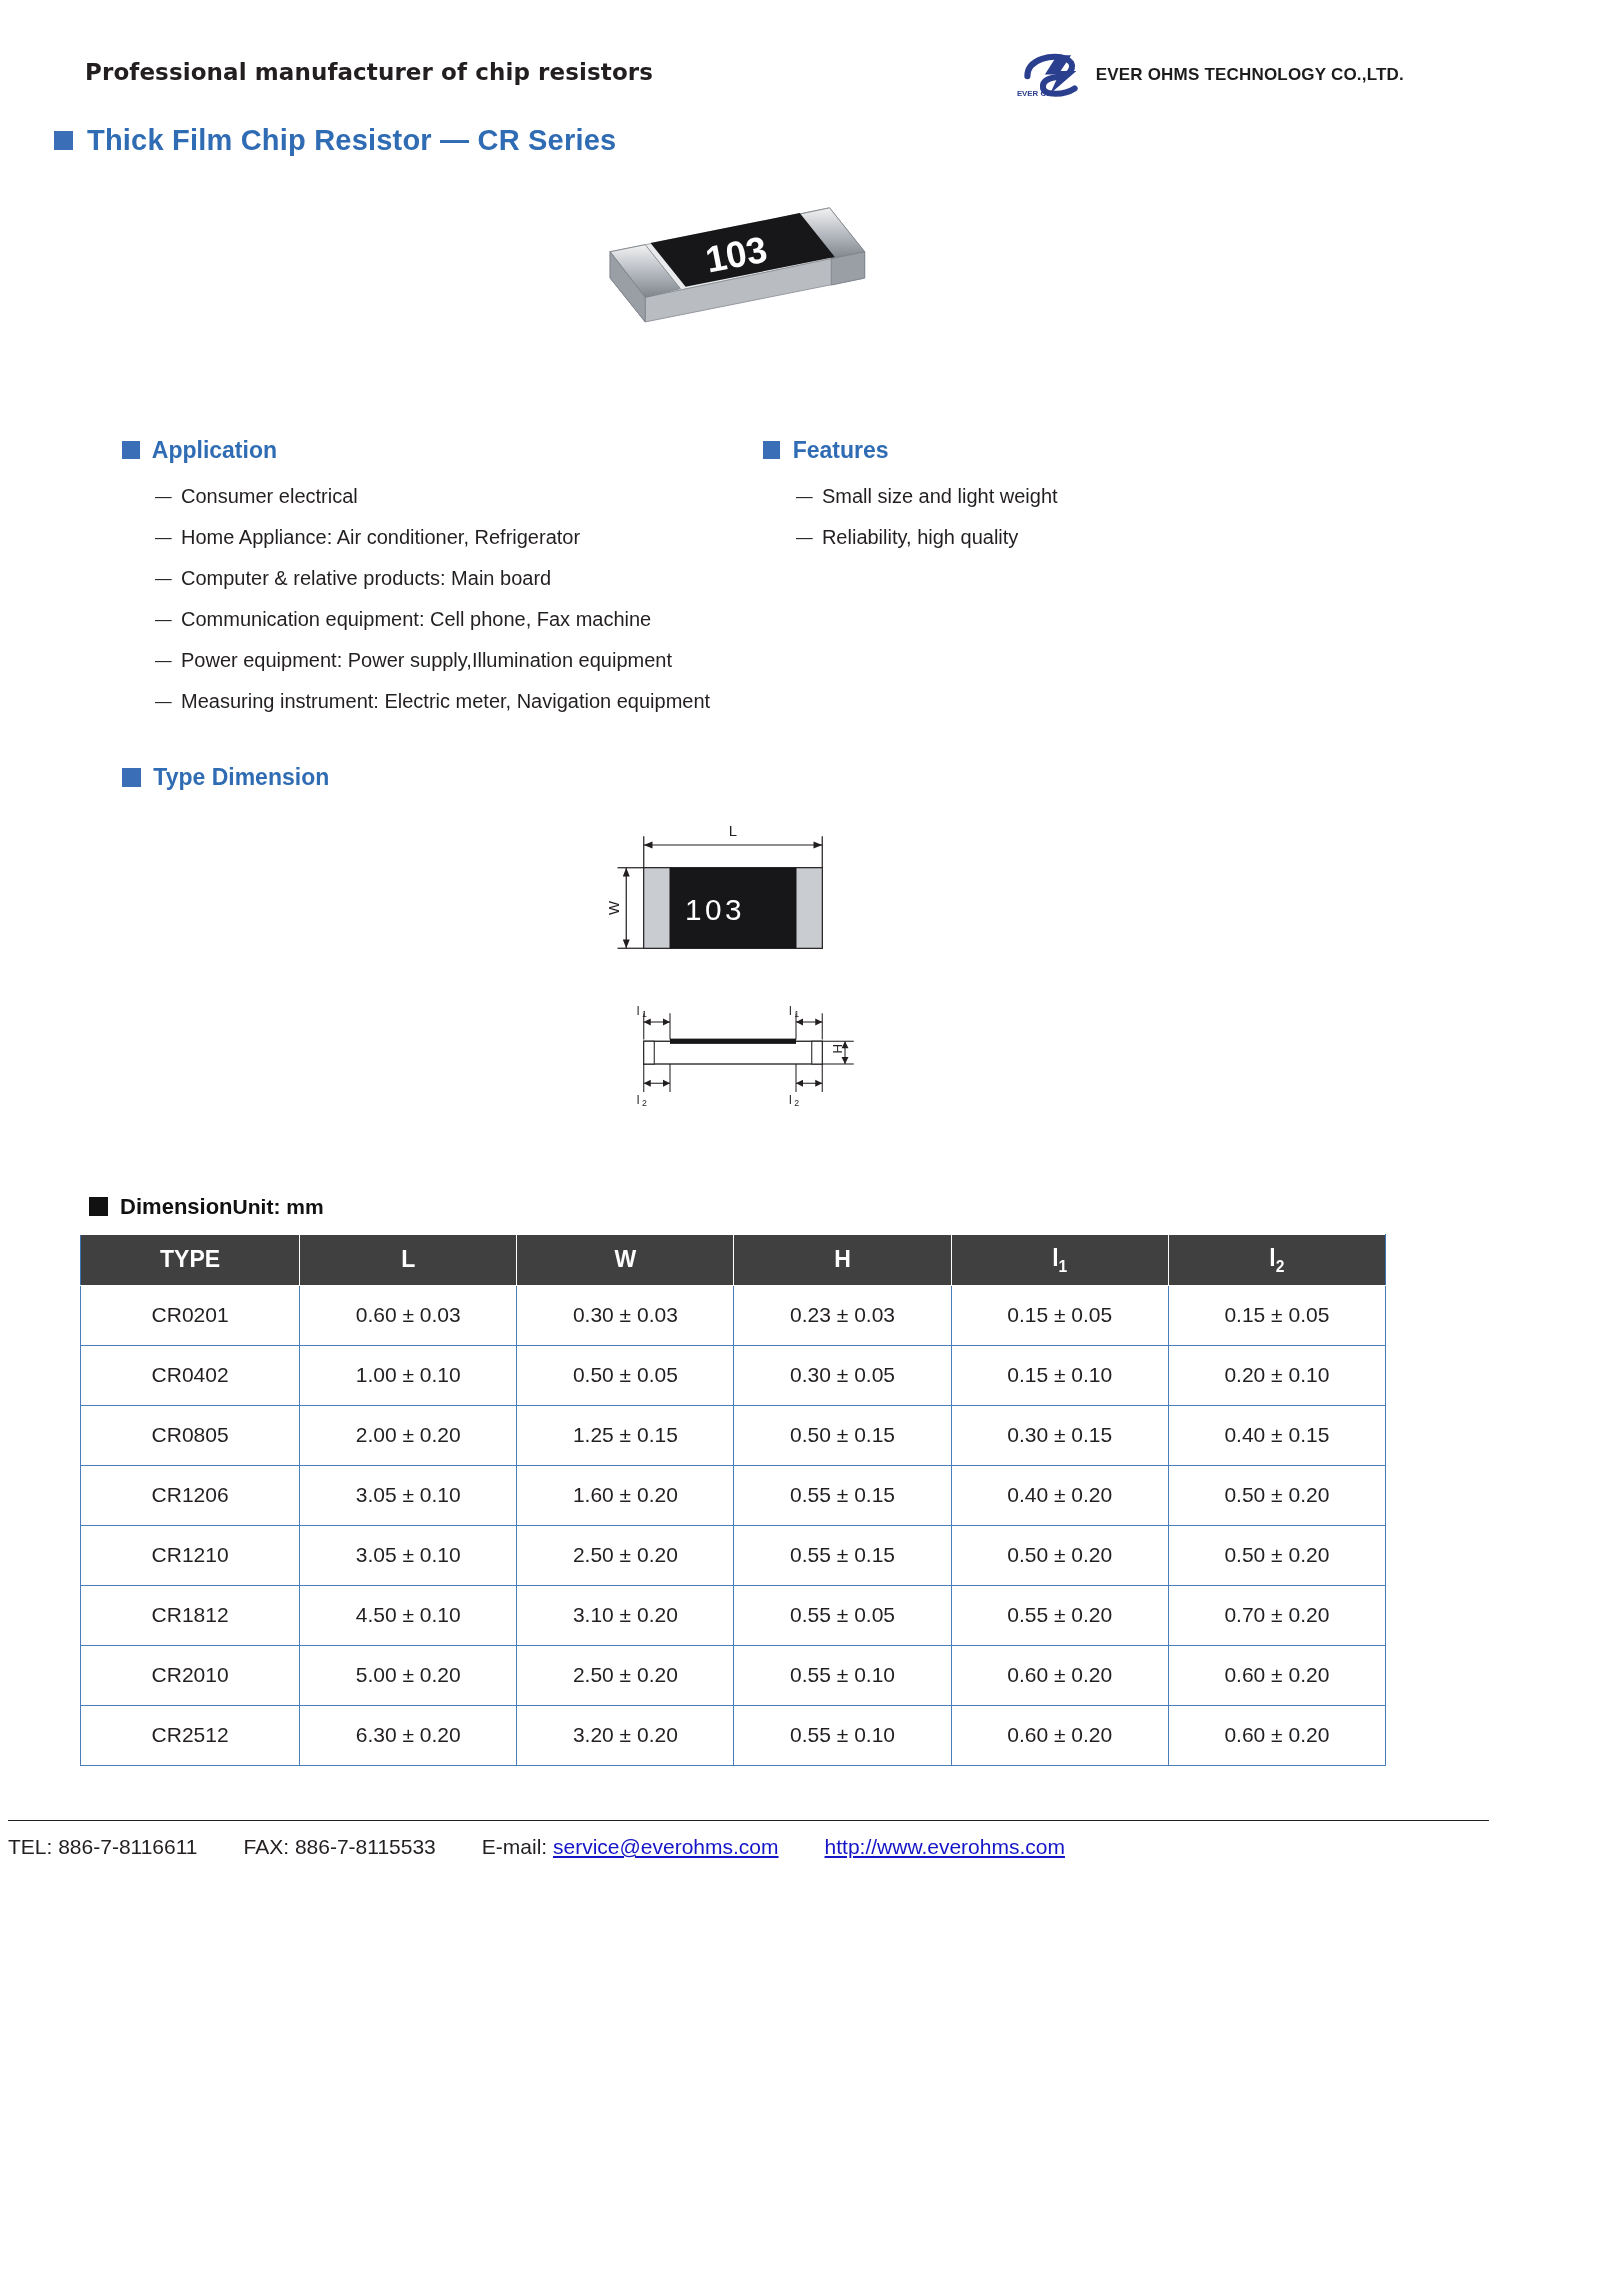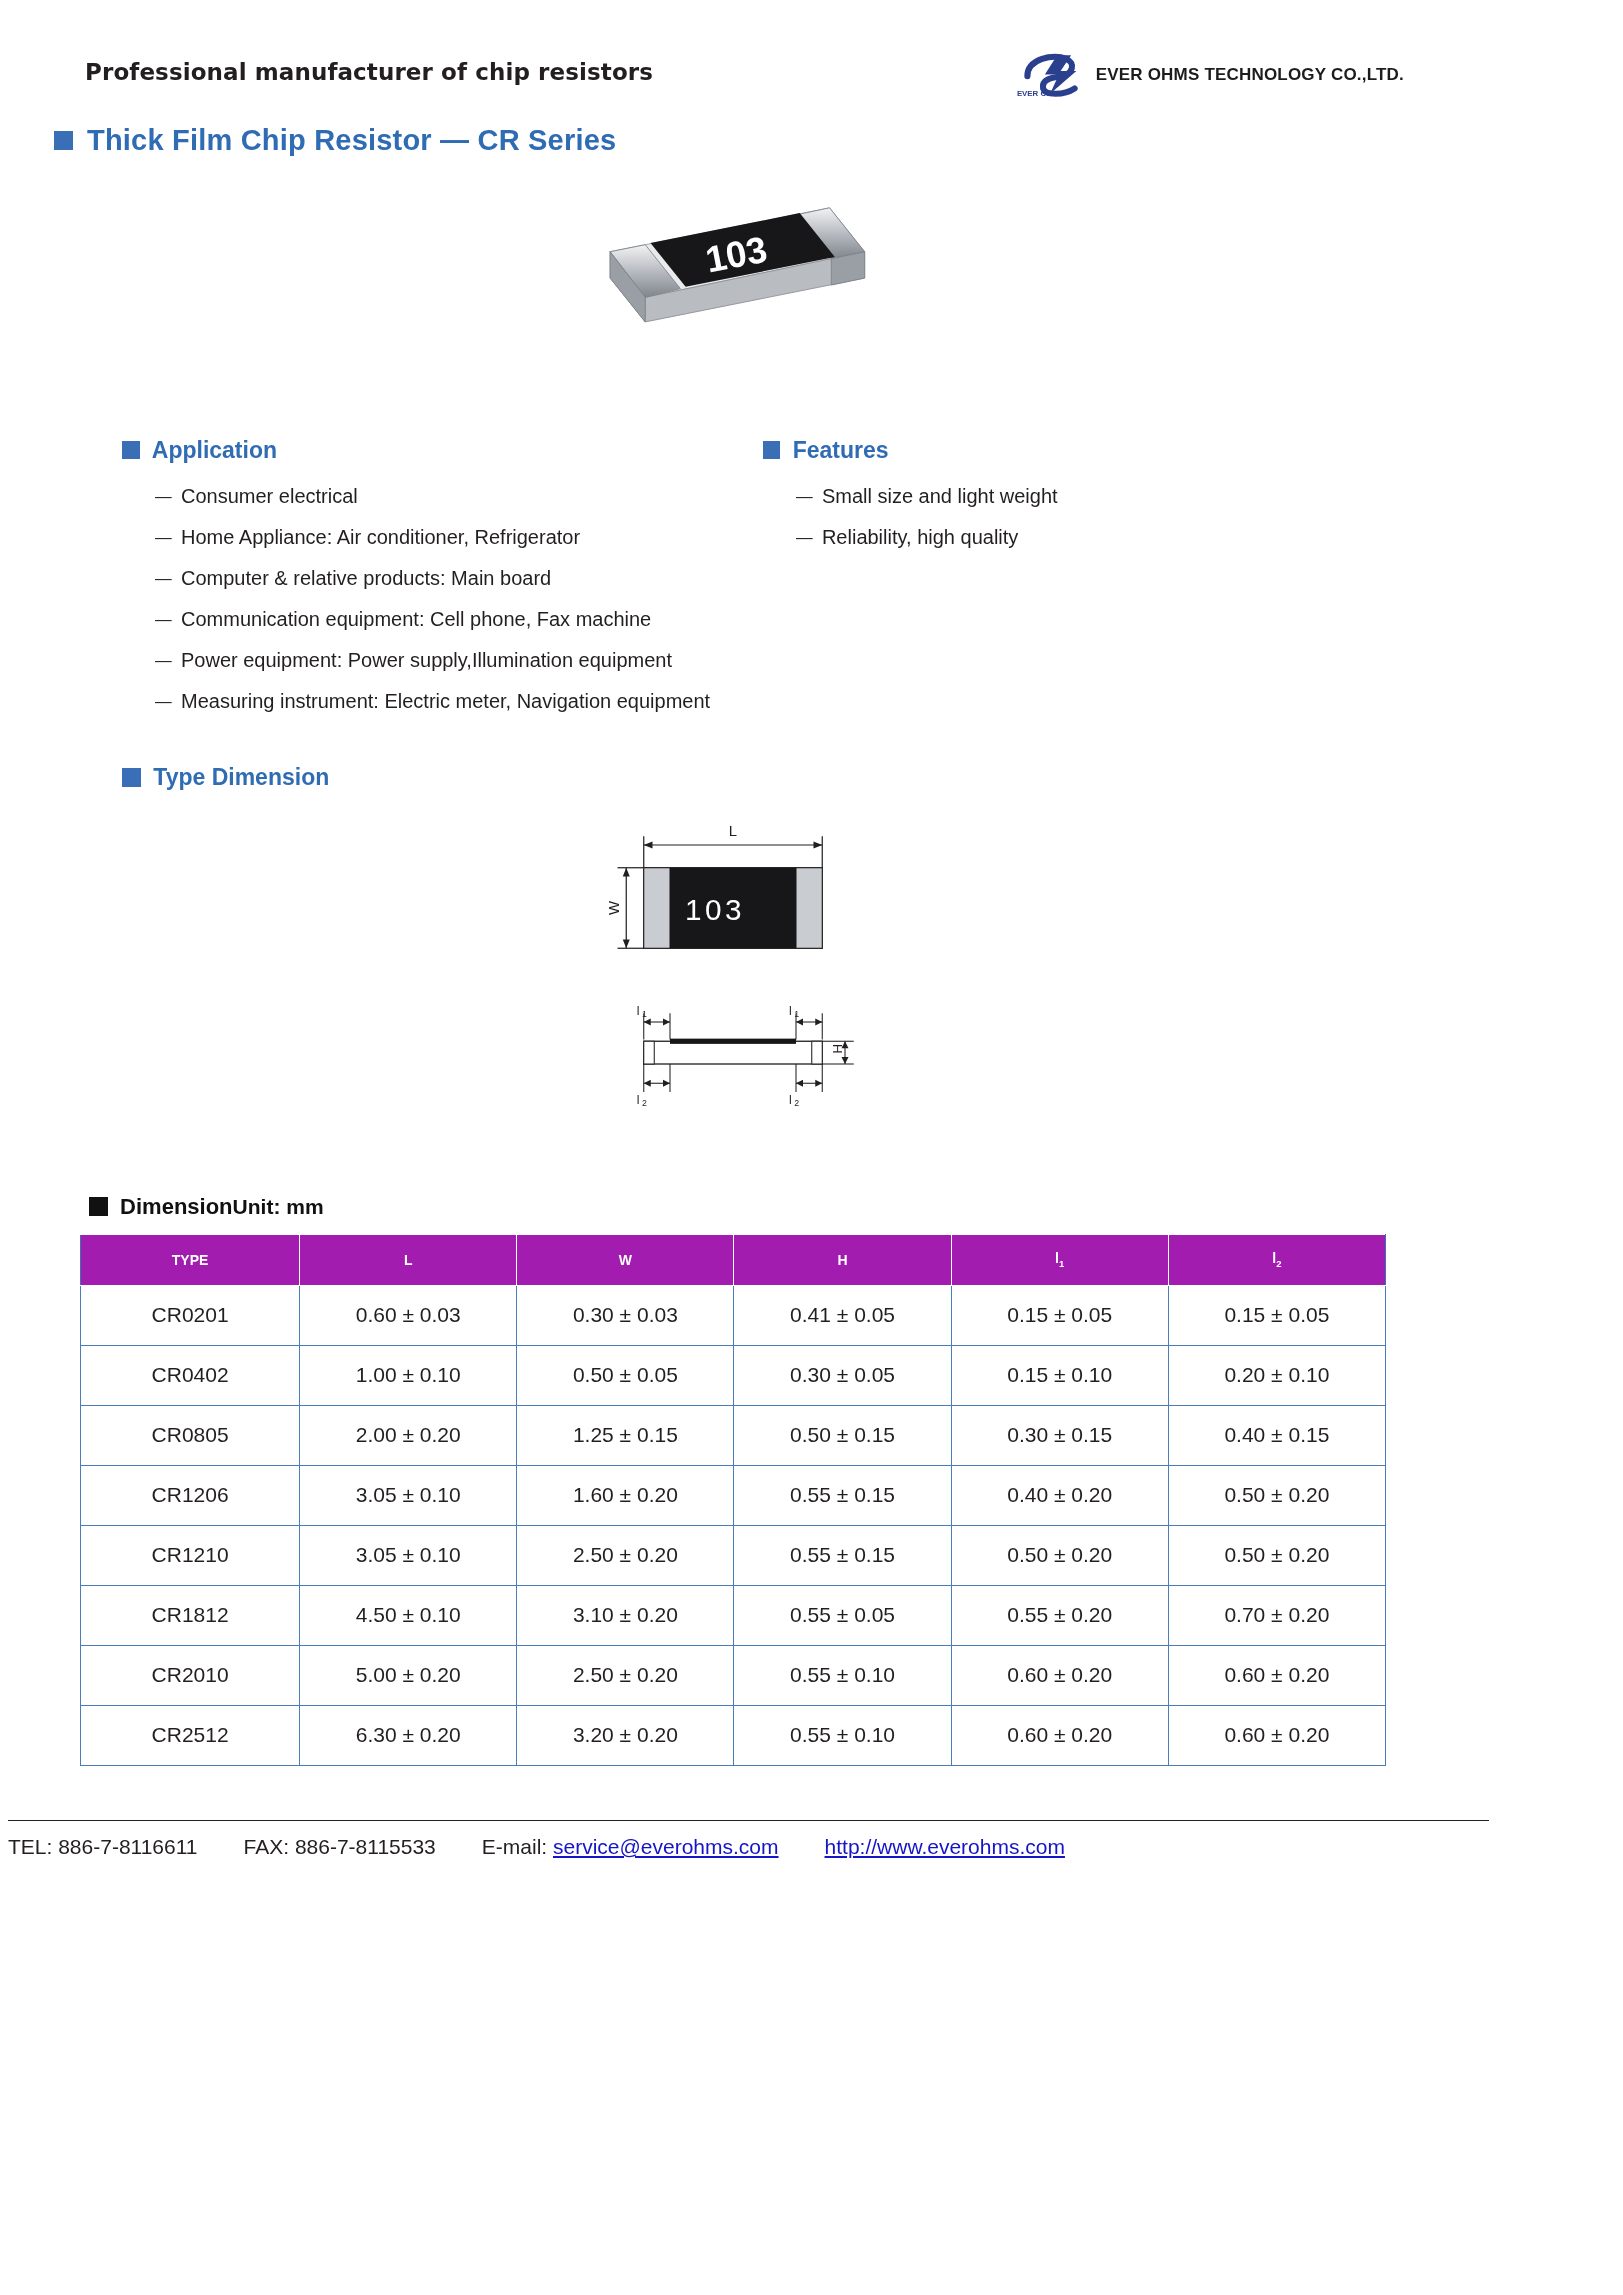--- a/index.html
+++ b/index.html
@@ -184,23 +184,23 @@
     color: #111;
   }
 
   table.dimtable {
     width: 1306px;
     margin: 14px auto 0 auto;
     border-collapse: collapse;
     table-layout: fixed;
   }
   table.dimtable th {
-    background: #a21caf;
+    background: #404040;
     color: #ffffff;
-    font-size: 14px;
+    font-size: 23px;
     font-weight: bold;
     height: 51px;
     border: 1.8px solid #ffffff;
   }
   table.dimtable th:first-child { border-left: 1.8px solid #3e73b3; }
   table.dimtable th:last-child { border-right: 1.8px solid #3e73b3; }
   table.dimtable td {
     border: 1.8px solid #4a7cb8;
     height: 60px;
     text-align: center;
@@ -420,21 +420,21 @@
         <th>H</th>
         <th><span>l</span><span class="sub">1</span></th>
         <th><span>l</span><span class="sub">2</span></th>
       </tr>
     </thead>
     <tbody>
       <tr>
         <td class="type-col">CR0201</td>
         <td>0.60 ± 0.03</td>
         <td>0.30 ± 0.03</td>
-        <td>0.41 ± 0.05</td>
+        <td>0.23 ± 0.03</td>
         <td>0.15 ± 0.05</td>
         <td>0.15 ± 0.05</td>
       </tr>
       <tr>
         <td class="type-col">CR0402</td>
         <td>1.00 ± 0.10</td>
         <td>0.50 ± 0.05</td>
         <td>0.30 ± 0.05</td>
         <td>0.15 ± 0.10</td>
         <td>0.20 ± 0.10</td>

